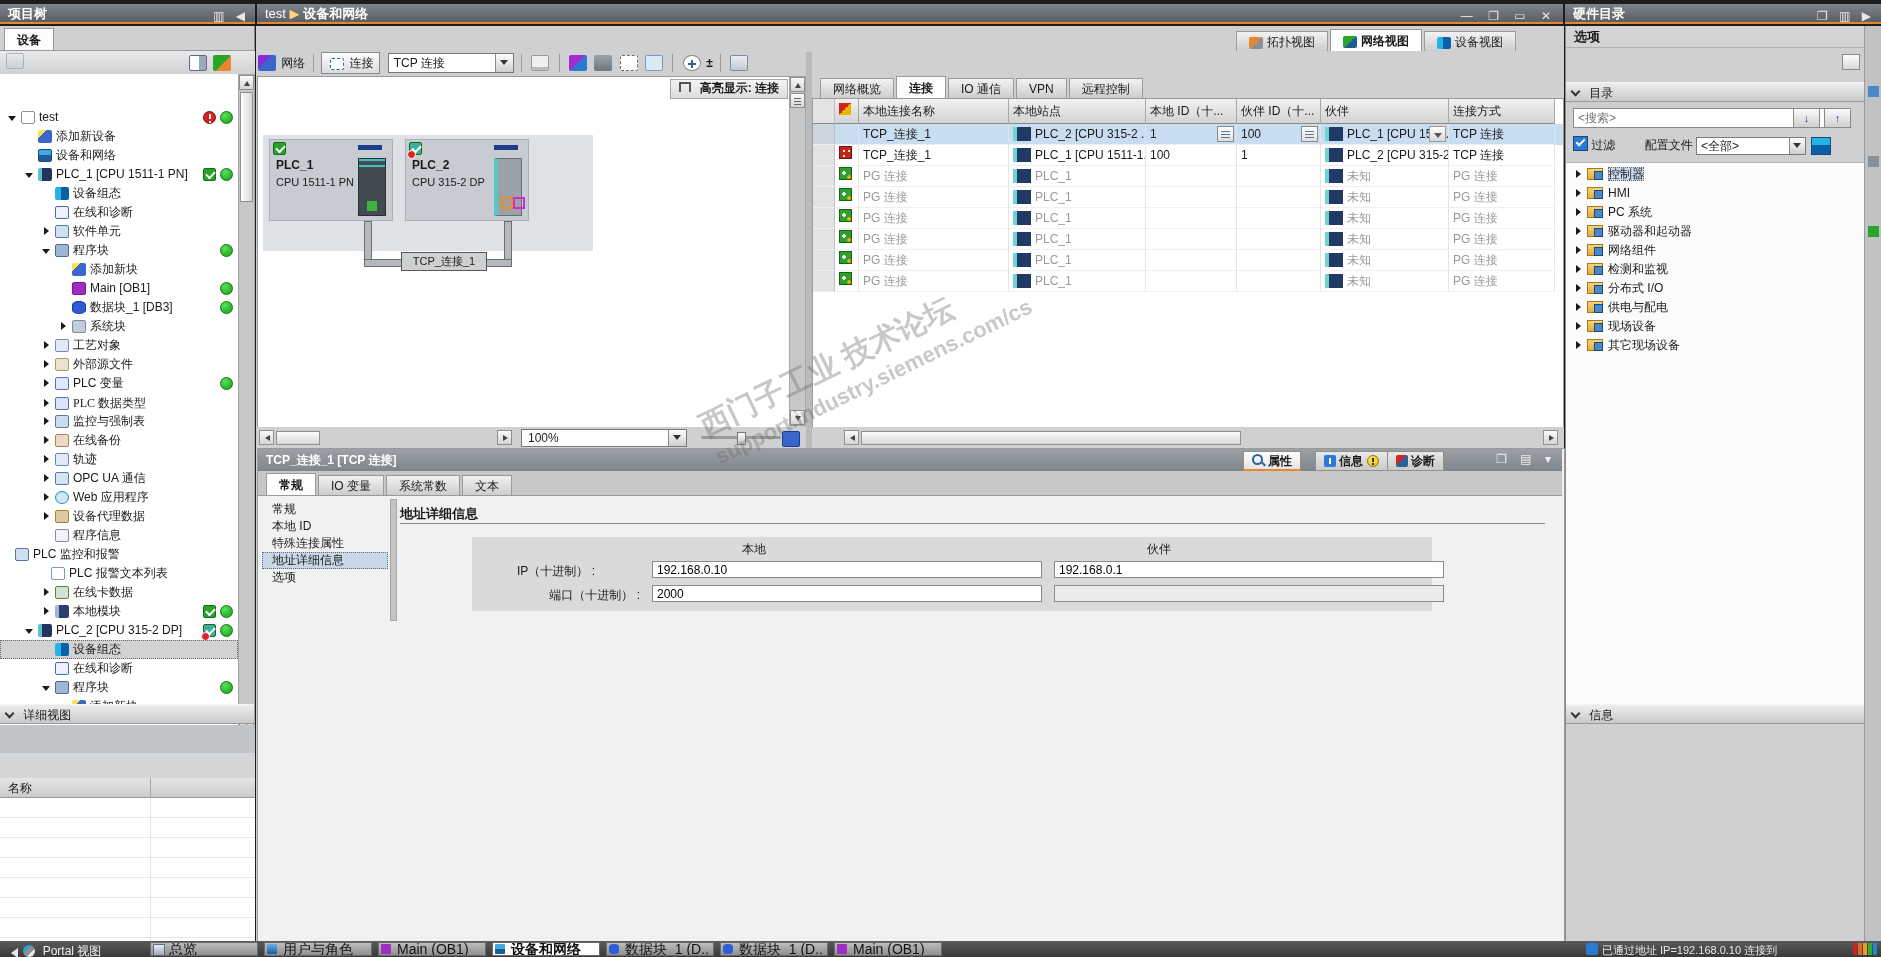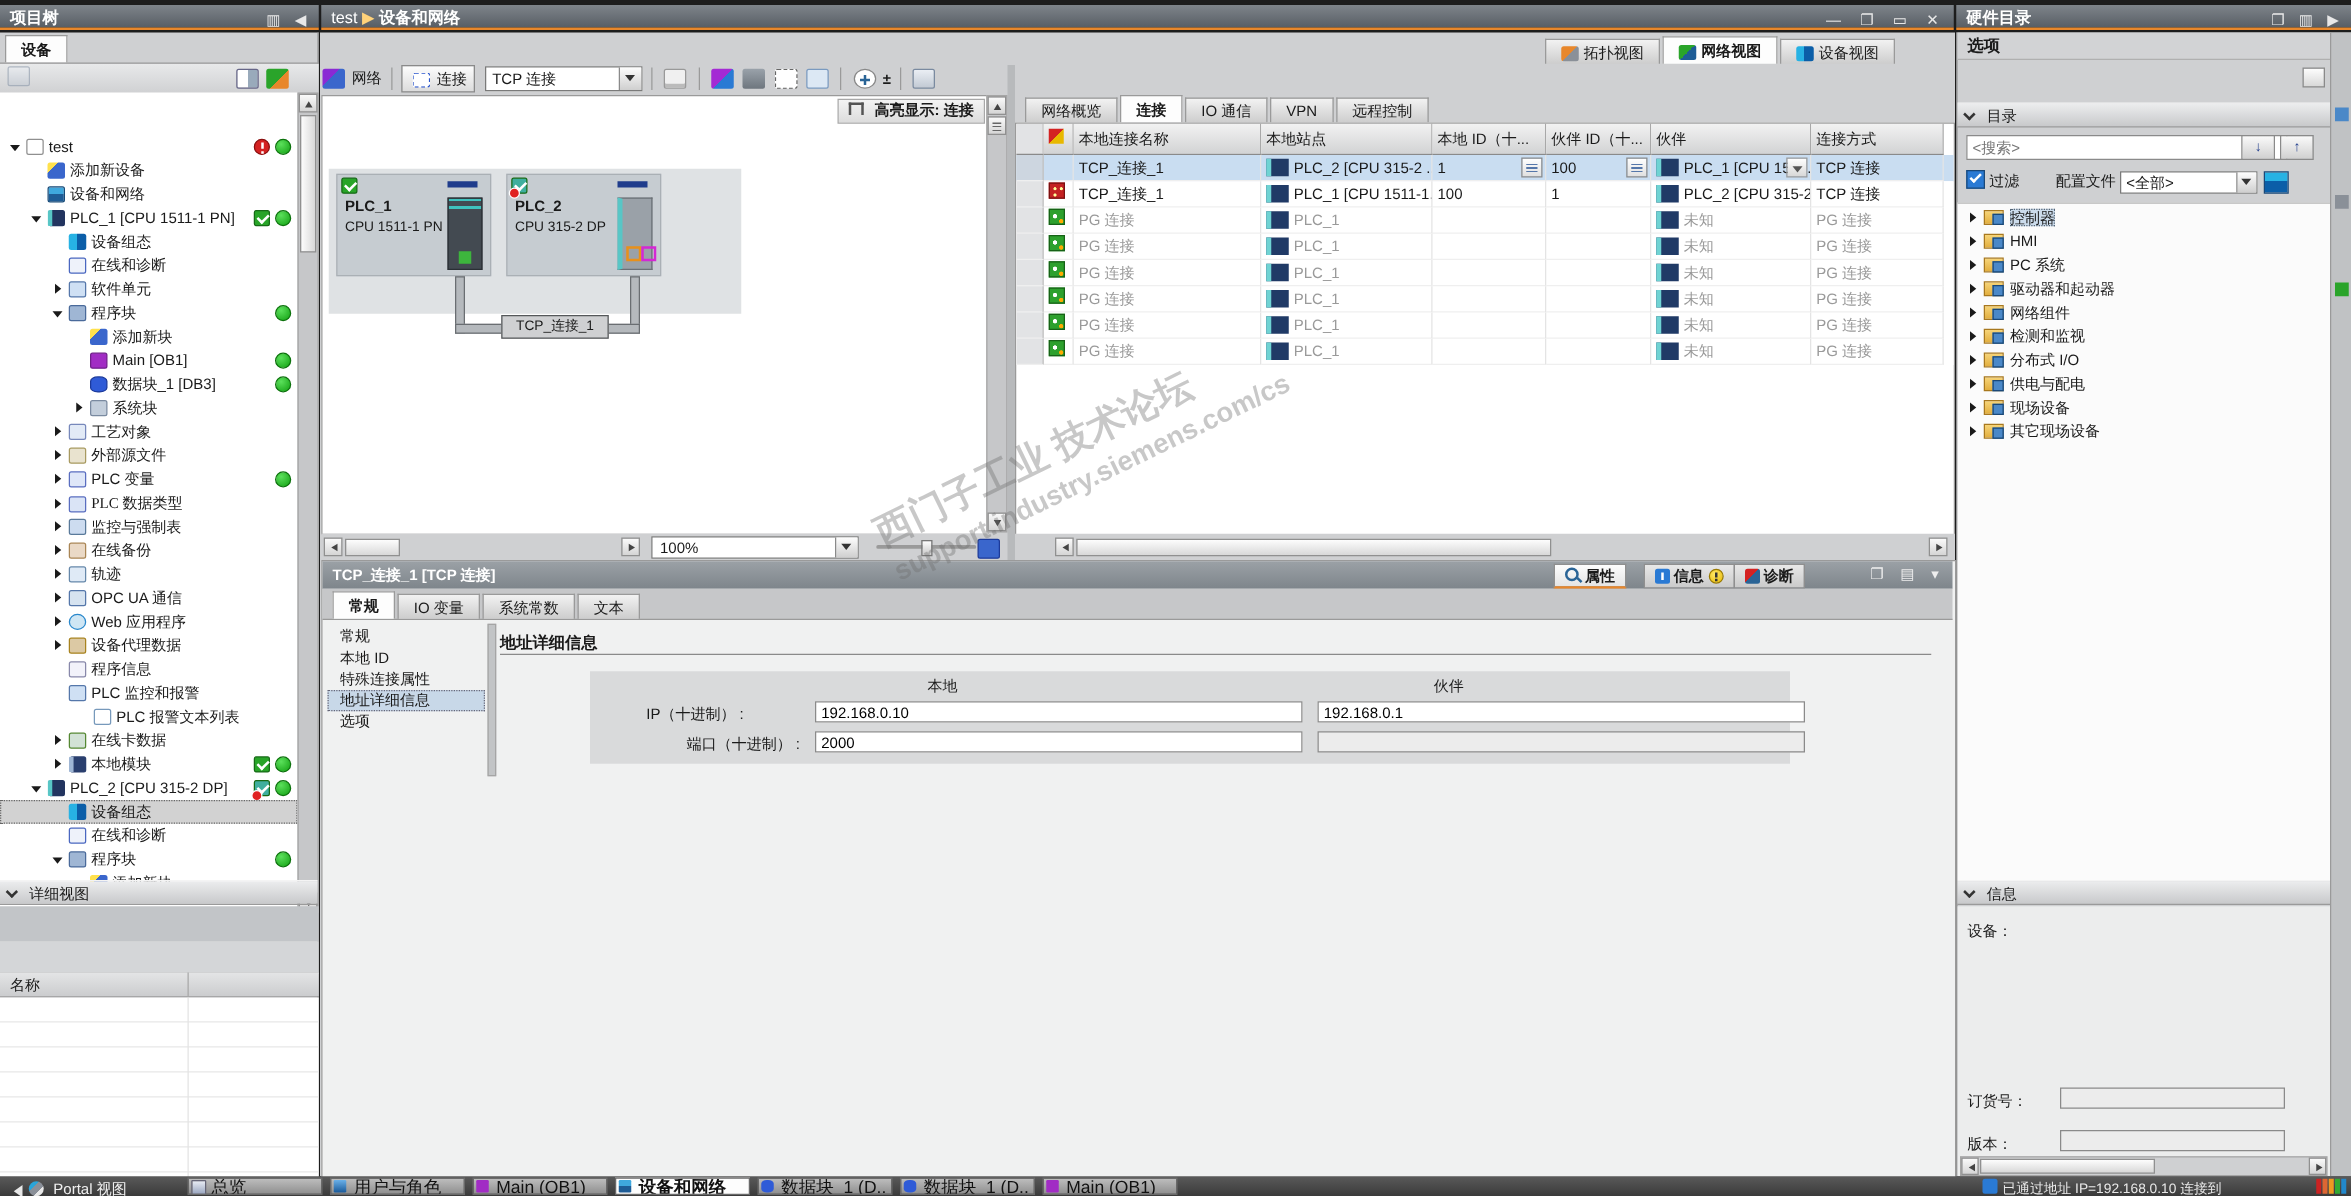--- a/index.html
+++ b/index.html
@@ -209,22 +209,22 @@
       <div class="trow" style="padding-left: 40px;"><span class="exp closed"></span><span class="ti ti-extsrc"></span><span class="tlabel">外部源文件</span></div>
       <div class="trow" style="padding-left: 40px;"><span class="exp closed"></span><span class="ti ti-tags"></span><span class="tlabel">PLC 变量</span><span class="badge ok b2"></span></div>
       <div class="trow" style="padding-left: 40px; font-family: Liberation Serif, serif;"><span class="exp closed"></span><span class="ti ti-types"></span><span class="tlabel">PLC 数据类型</span></div>
       <div class="trow" style="padding-left: 40px;"><span class="exp closed"></span><span class="ti ti-watch"></span><span class="tlabel">监控与强制表</span></div>
       <div class="trow" style="padding-left: 40px;"><span class="exp closed"></span><span class="ti ti-backup"></span><span class="tlabel">在线备份</span></div>
       <div class="trow" style="padding-left: 40px;"><span class="exp closed"></span><span class="ti ti-trace"></span><span class="tlabel">轨迹</span></div>
       <div class="trow" style="padding-left: 40px;"><span class="exp closed"></span><span class="ti ti-opcua"></span><span class="tlabel">OPC UA 通信</span></div>
       <div class="trow" style="padding-left: 40px;"><span class="exp closed"></span><span class="ti ti-web"></span><span class="tlabel">Web 应用程序</span></div>
       <div class="trow" style="padding-left: 40px;"><span class="exp closed"></span><span class="ti ti-proxy"></span><span class="tlabel">设备代理数据</span></div>
       <div class="trow" style="padding-left: 40px;"><span class="exp none"></span><span class="ti ti-proginfo"></span><span class="tlabel">程序信息</span></div>
-      <div class="trow" style="padding-left: 40px;"><span class="exp none"></span><span class="ti ti-alarm"></span><span class="tlabel">PLC 监控和报警</span></div>
-      <div class="trow" style="padding-left: 60px;"><span class="exp none"></span><span class="ti ti-alarmtext"></span><span class="tlabel">PLC 报警文本列表</span></div>
+      <div class="trow" style=""><span class="exp none"></span><span class="ti ti-alarm"></span><span class="tlabel">PLC 监控和报警</span></div>
+      <div class="trow" style="padding-left: 36px;"><span class="exp none"></span><span class="ti ti-alarmtext"></span><span class="tlabel">PLC 报警文本列表</span></div>
       <div class="trow" style="padding-left: 40px;"><span class="exp closed"></span><span class="ti ti-card"></span><span class="tlabel">在线卡数据</span></div>
       <div class="trow" style="padding-left: 40px;"><span class="exp closed"></span><span class="ti ti-modules"></span><span class="tlabel">本地模块</span><span class="badge chk b1"></span><span class="badge ok b2"></span></div>
       <div class="trow" style="padding-left: 23px;"><span class="exp open"></span><span class="ti ti-plc"></span><span class="tlabel">PLC_2 [CPU 315-2 DP]</span><span class="badge chkerr b1"></span><span class="badge ok b2"></span></div>
       <div class="trow sel" style="padding-left: 40px;"><span class="exp none"></span><span class="ti ti-devconf"></span><span class="tlabel">设备组态</span></div>
       <div class="trow" style="padding-left: 40px;"><span class="exp none"></span><span class="ti ti-diag"></span><span class="tlabel">在线和诊断</span></div>
       <div class="trow" style="padding-left: 40px;"><span class="exp open"></span><span class="ti ti-blocks"></span><span class="tlabel">程序块</span><span class="badge ok b2"></span></div>
       <div class="trow" style="padding-left: 57px;"><span class="exp none"></span><span class="ti ti-add"></span><span class="tlabel">添加新块</span></div>
     </div>
 
   <div class="sb" style="left:238px;top:48px;width:17px;height:656px">
@@ -526,32 +526,20 @@
       <div class="cat-row" style="padding-left: 6px;"><span class="exp closed"></span><span class="cfold"></span><span class="lbl">检测和监视</span></div>
       <div class="cat-row" style="padding-left: 6px;"><span class="exp closed"></span><span class="cfold"></span><span class="lbl">分布式 I/O</span></div>
       <div class="cat-row" style="padding-left: 6px;"><span class="exp closed"></span><span class="cfold"></span><span class="lbl">供电与配电</span></div>
       <div class="cat-row" style="padding-left: 6px;"><span class="exp closed"></span><span class="cfold"></span><span class="lbl">现场设备</span></div>
       <div class="cat-row" style="padding-left: 6px;"><span class="exp closed"></span><span class="cfold"></span><span class="lbl">其它现场设备</span></div>
     </div>
   <div class="sechdr" style="top:678px;width:298px">
     <span class="chev"></span>
     <span>信息</span>
   </div>
-  <div class="abs" style="left:0;top:699px;width:298px;height:216px;background:#eceded">
-    <span class="abs" style="left:8px;top:12px"><span>设备：</span></span>
-    <span class="abs" style="left:8px;top:148px"><span>订货号：</span></span>
-    <input class="field dis" style="left: 82px; top: 145px; width: 180px;" readonly="">
-    <span class="abs" style="left:8px;top:182px"><span>版本：</span></span>
-    <input class="field dis" style="left: 82px; top: 179px; width: 180px;" readonly="">
-    <div class="abs" style="left:2px;top:200px;width:294px;height:16px;background:#cfd0d2;border:1px solid #a5a5a5;box-sizing:border-box">
-      <div class="sbtn lt" style="left:0;top:0;width:14px;height:14px"></div>
-      <div class="sthumb h" style="left:15px;top:1px;width:140px;height:12px"></div>
-      <div class="sbtn rt" style="right:0;top:0;width:14px;height:14px"></div>
-    </div>
-  </div>
 
   <div class="abs" style="left:298px;top:0;width:18px;height:915px;background:#c0c2c4;border-left:1px solid #9a9a9a">
     <span style="position:absolute;left:3px;top:60px;width:11px;height:11px;background:#4a88c8"></span>
     <span style="position:absolute;left:3px;top:130px;width:11px;height:11px;background:#8a9098"></span>
     <span style="position:absolute;left:3px;top:200px;width:11px;height:11px;background:#2aa42a"></span>
   </div>
 </div>
 
 <div class="wm" style="left:690px;top:330px;font-size:30px">
   <div>西门子工业 技术论坛</div>

